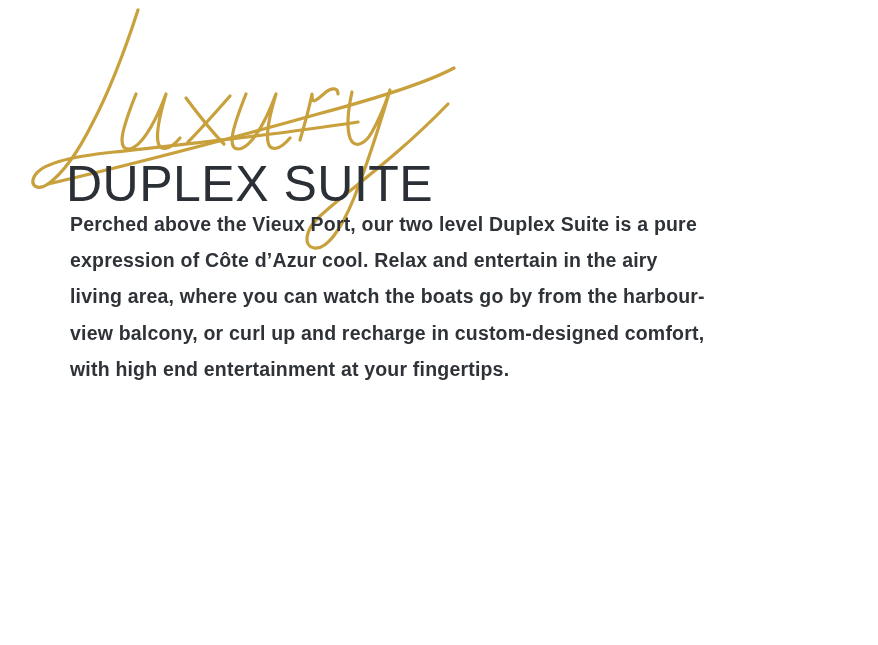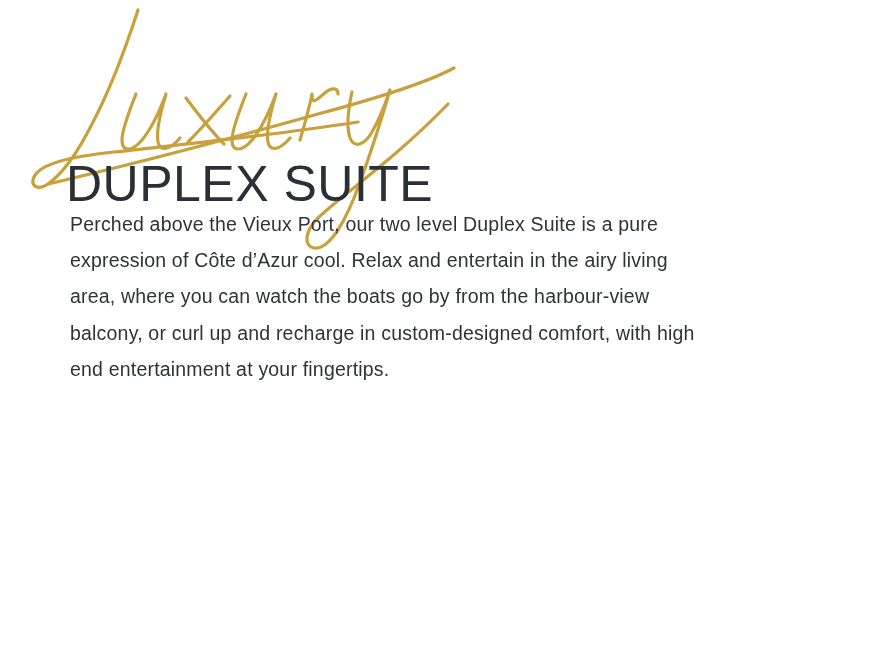--- a/index.html
+++ b/index.html
@@ -65,21 +65,21 @@
     left: 70px;
     top: 206px;
     width: 640px;
   }
   .body-copy p {
     margin: 0 0 34px 0;
     font-family: "Liberation Sans", sans-serif;
     font-size: 19.5px;
     line-height: 36.2px;
     color: #2f3338;
-    font-weight: 400;
+    font-weight: 700;
     letter-spacing: 0.01em;
   }
   .body-copy p:last-child {
     margin-bottom: 0;
   }
 </style>
 </head>
 <body>
 
 <div class="page">

